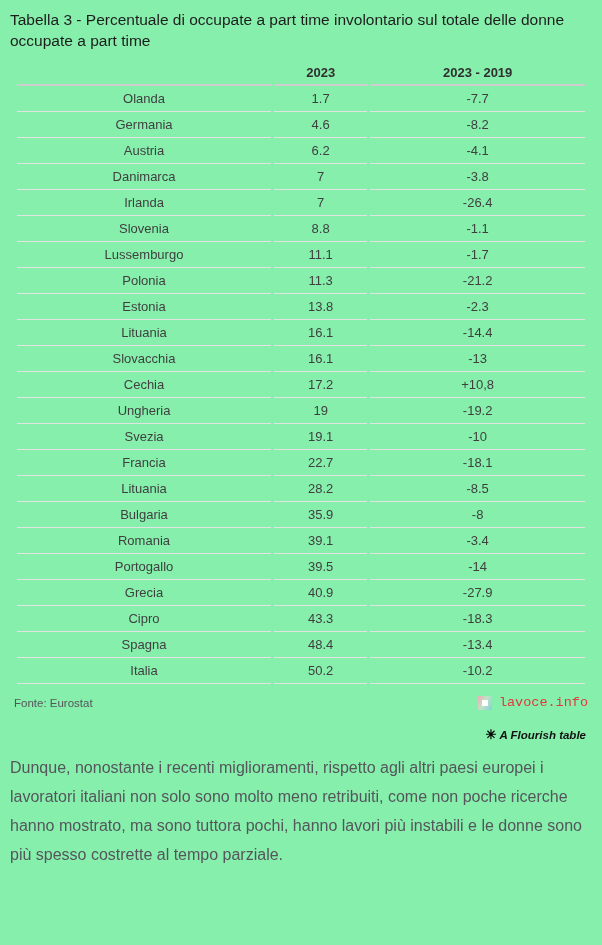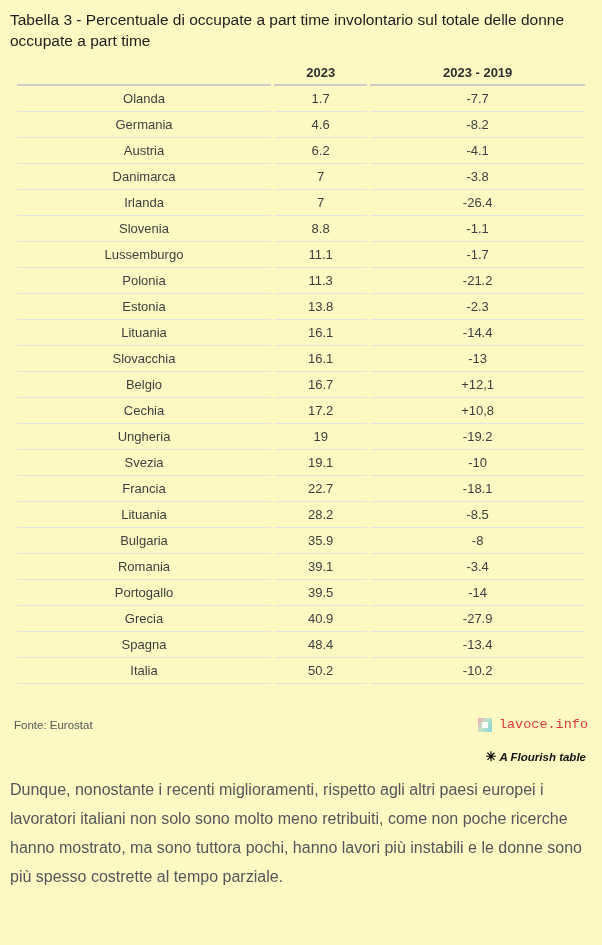--- a/index.html
+++ b/index.html
@@ -1,17 +1,17 @@
 <!DOCTYPE html>
 <html><head>
 <meta charset="utf-8">
 <style>
   html,body { margin:0; padding:0; background:#fff; }
   .page {
-    width:602px; height:945px; background:#fef9c3; overflow:hidden;
+    width:602px; height:945px; background:#86efac; overflow:hidden;
     font-family:"Liberation Sans", sans-serif; position:relative;
     box-sizing:border-box; padding-top:9px;
   }
   .title {
     margin:0; padding:0 12px 0 10px; max-width:578px;
     font-size:15.5px; line-height:21px; font-weight:400; color:#1d1d1d;
   }
   table.flourish {
     width:574px; margin:9px 0 0 14px;
     border-collapse:separate; border-spacing:3px 0;
@@ -25,21 +25,21 @@
     text-align:center; height:24px; vertical-align:middle;
     border-bottom:2px solid #cdcdcd; padding:0;
   }
   td {
     font-size:13px; color:#3f3f3f; text-align:center;
     height:25px; vertical-align:middle;
     border-bottom:1px solid #e3e3e3; padding:0;
     white-space:nowrap; overflow:hidden;
   }
   .footer-row {
-    margin-top:33px; padding:0 14px; display:flex;
+    margin-top:11px; padding:0 14px; display:flex;
     justify-content:space-between; align-items:center;gap:40px;
   }
   .source-note { font-size:11.5px; color:#55565a; }
   .brand { display:inline-flex; align-items:center; gap:7px; text-decoration:none; cursor:pointer;font-family:Liberation Mono, monospace; }
   .logo {
     width:14px; height:14px; position:relative; display:inline-block;
     background:linear-gradient(120deg,#f2aab8 0%,#bfe3c4 45%,#84d2d8 100%);
   }
   .logo::after { content:""; position:absolute; inset:4px; background:#fff; }
   .brand-label { font-size:13.5px; color:#e0393e; }
@@ -122,25 +122,20 @@
           <td>Lituania</td>
           <td>16.1</td>
           <td>-14.4</td>
         </tr>
         <tr>
           <td>Slovacchia</td>
           <td>16.1</td>
           <td>-13</td>
         </tr>
         <tr>
-          <td>Belgio</td>
-          <td>16.7</td>
-          <td>+12,1</td>
-        </tr>
-        <tr>
           <td>Cechia</td>
           <td>17.2</td>
           <td>+10,8</td>
         </tr>
         <tr>
           <td>Ungheria</td>
           <td>19</td>
           <td>-19.2</td>
         </tr>
         <tr>
@@ -170,20 +165,25 @@
         </tr>
         <tr>
           <td>Portogallo</td>
           <td>39.5</td>
           <td>-14</td>
         </tr>
         <tr>
           <td>Grecia</td>
           <td>40.9</td>
           <td>-27.9</td>
+        </tr>
+        <tr>
+          <td>Cipro</td>
+          <td>43.3</td>
+          <td>-18.3</td>
         </tr>
         <tr>
           <td>Spagna</td>
           <td>48.4</td>
           <td>-13.4</td>
         </tr>
         <tr>
           <td>Italia</td>
           <td>50.2</td>
           <td>-10.2</td>

